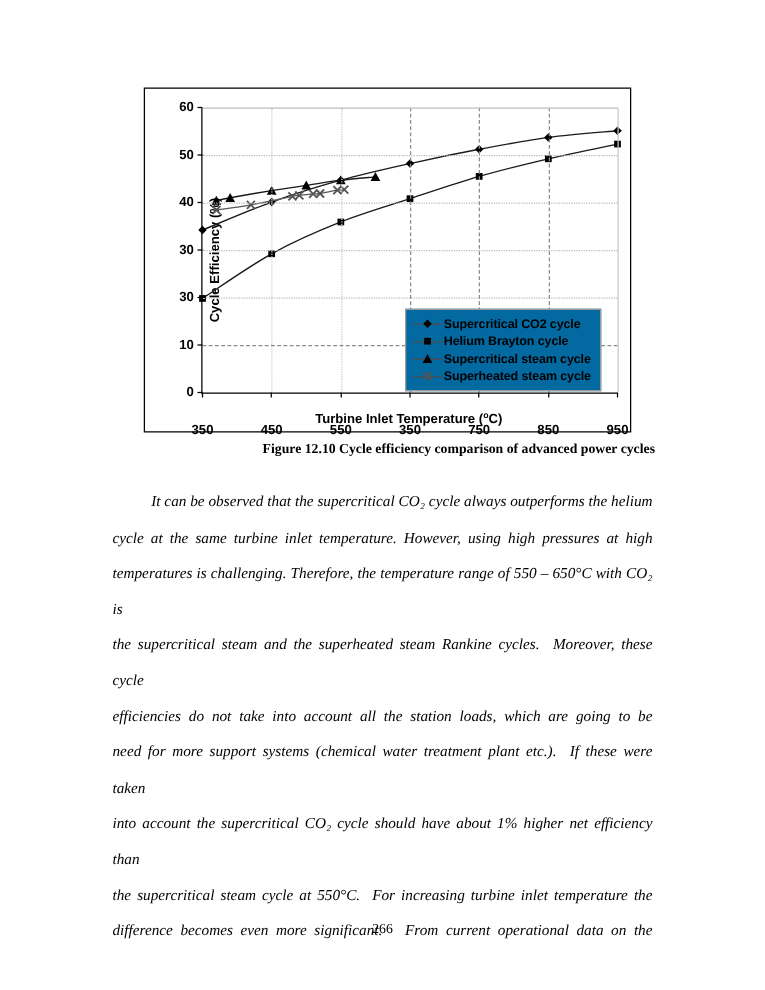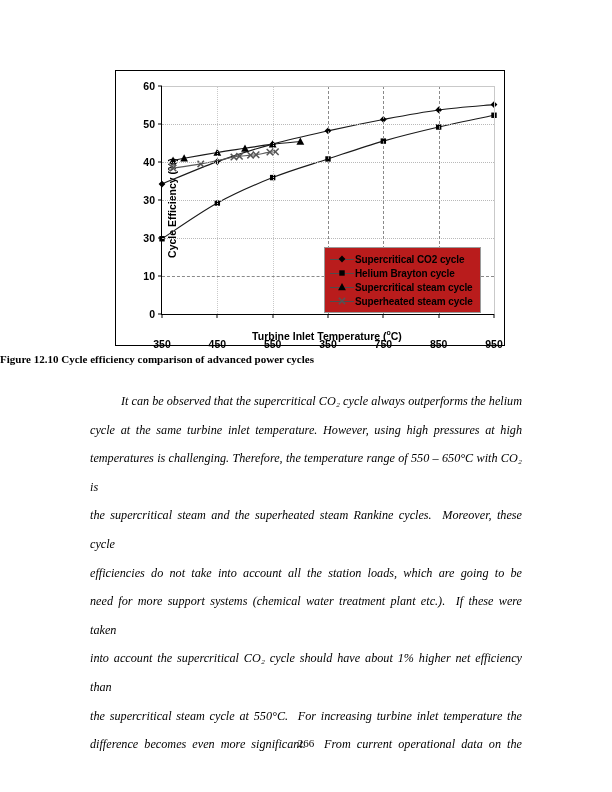--- a/index.html
+++ b/index.html
@@ -143,21 +143,21 @@
     top: 0;
     overflow: visible;
   }
 
   
   #chart-legend {
     position: absolute;
     left: 208px;
     top: 176px;
     border: 1px solid #9a9a9a;
-    background: #b91c1c;
+    background: #0369a1;
     padding: 4px 7px 4px 4px;
     box-sizing: border-box;
   }
   .legend-row {
     display: flex;
     align-items: center;
     height: 14px;
     white-space: nowrap;
   }
   .legend-sym {
@@ -186,21 +186,21 @@
     font-weight: bold;
     color: #000;
     letter-spacing: -0.1px;
   }
 
   #figure-caption {
     position: absolute;
     left: 0;
     top: 353px;
     width: 524px;
-    text-align: left;
+    text-align: right;
     font-family: "Liberation Serif", serif;
     font-size: 11px;
     font-weight: bold;
   }
 
   
   #body-text {
     position: absolute;
     left: 90px;
     top: 387px;

